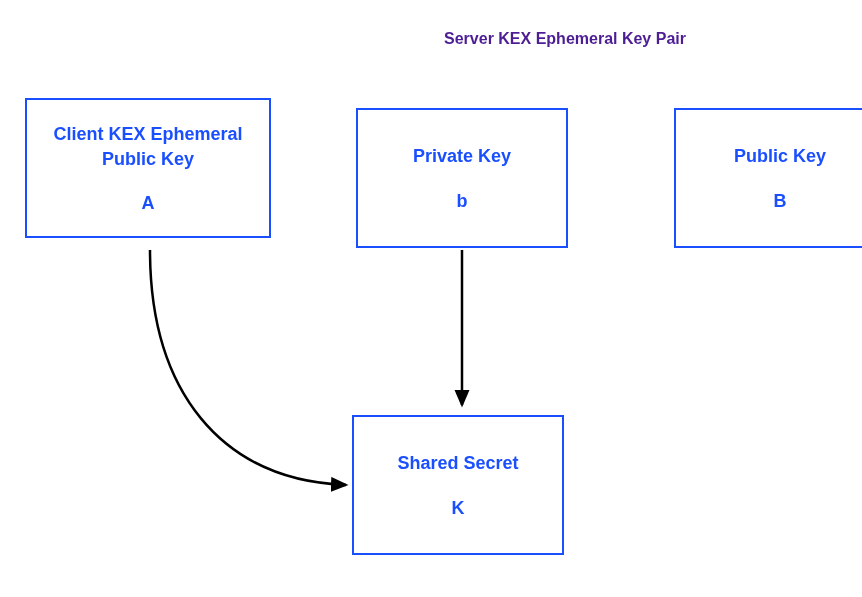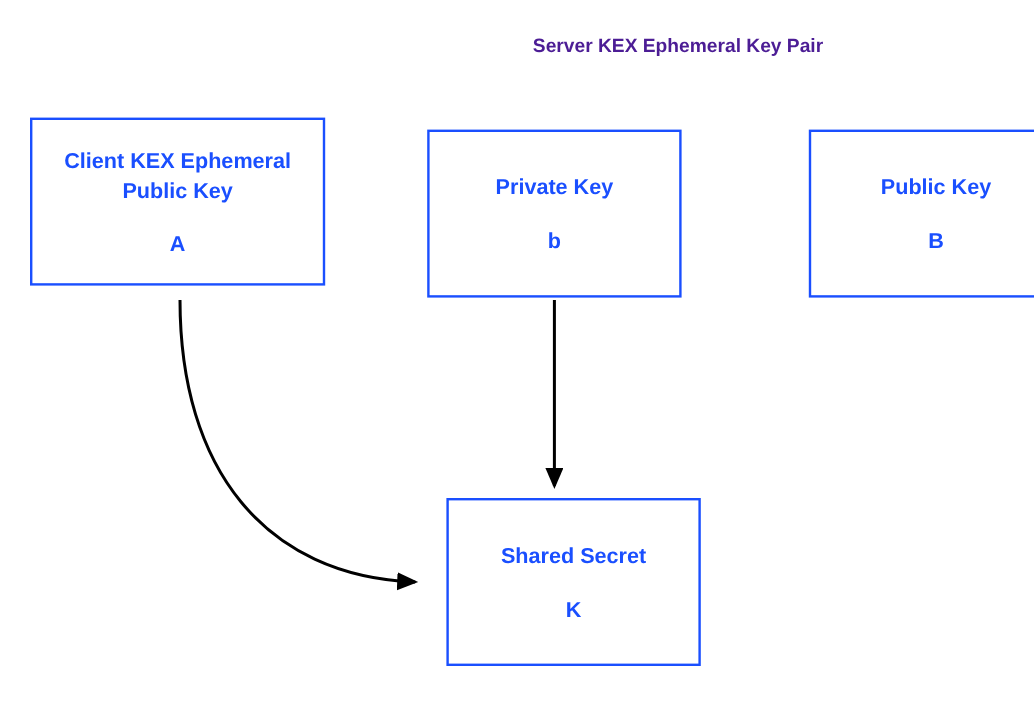--- a/index.html
+++ b/index.html
@@ -64,21 +64,21 @@
 <div class="box" style="left:356px; top:108px; width:212px; height:140px;">
   <div class="label">Private Key</div>
   <div class="symbol">b</div>
 </div>
 
 <div class="box" style="left:626px; top:108px; width:212px; height:140px;margin-left:48px;">
   <div class="label">Public Key</div>
   <div class="symbol">B</div>
 </div>
 
-<div class="box" style="left:372px; top:415px; width:212px; height:140px;">
+<div class="box" style="left:352px; top:415px; width:212px; height:140px;">
   <div class="label">Shared Secret</div>
   <div class="symbol">K</div>
 </div>
 
 <svg class="arrows">
   <defs>
     <marker id="arrowhead" markerWidth="8" markerHeight="8" refX="6" refY="3" orient="auto" markerUnits="strokeWidth">
       <path d="M0,0 L7,3 L0,6 Z" fill="#000000"></path>
     </marker>
   </defs>

